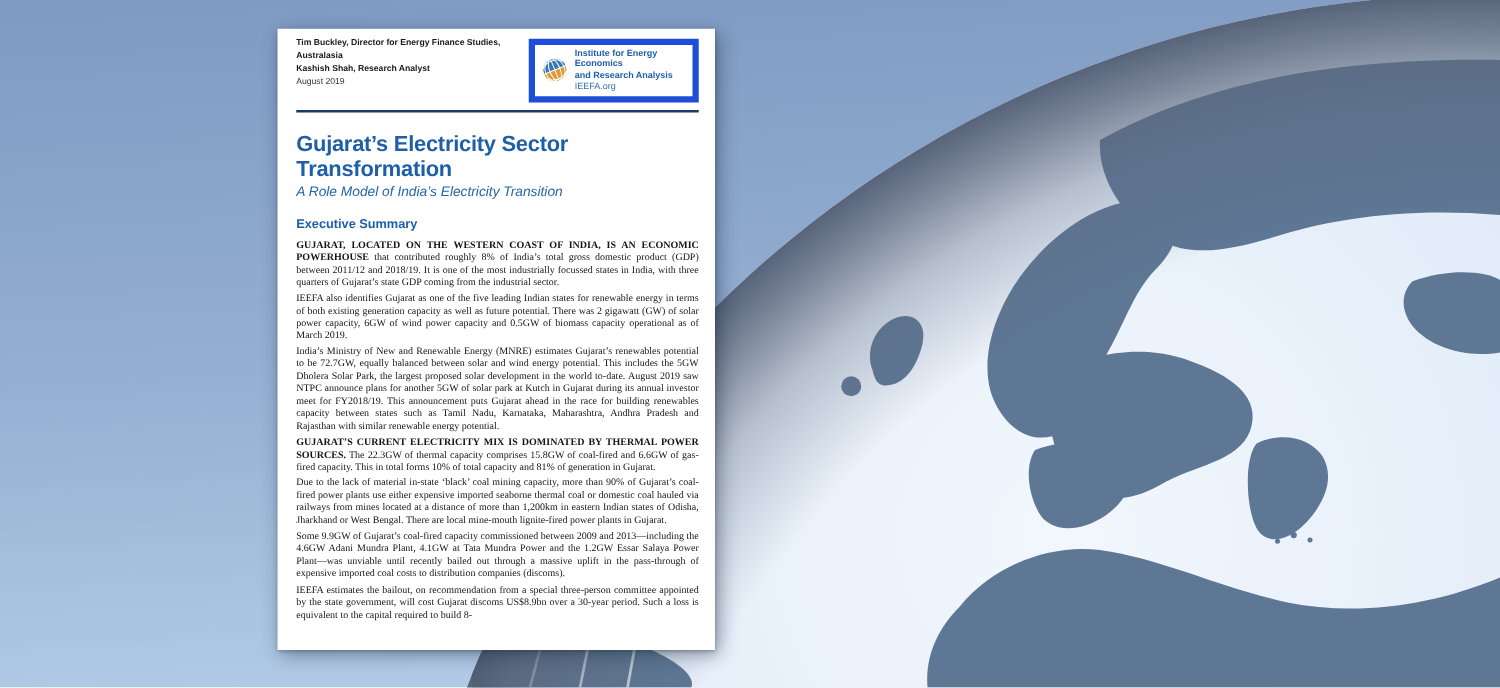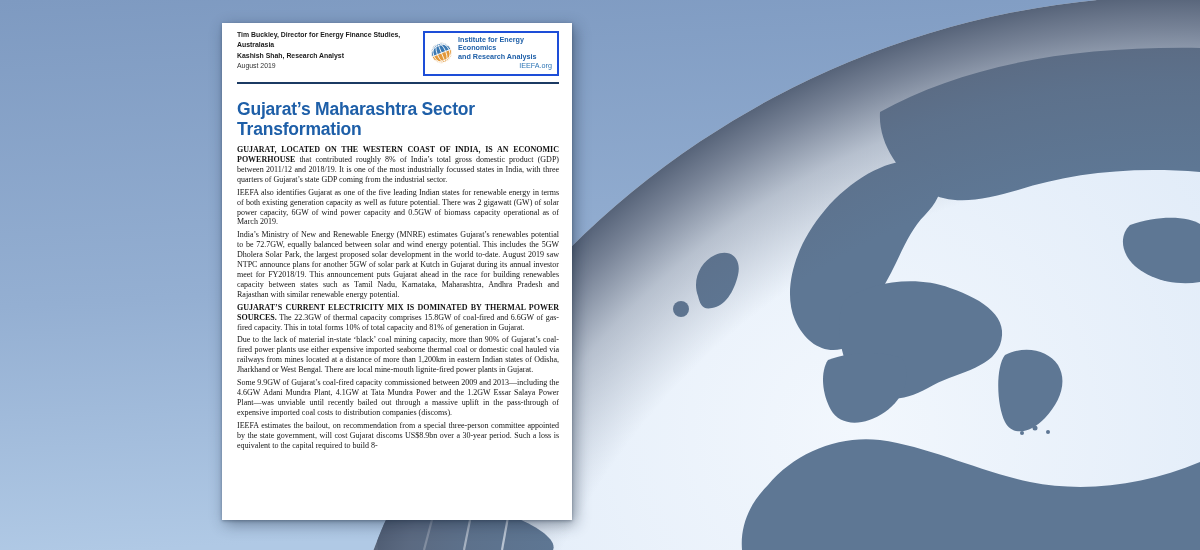--- a/index.html
+++ b/index.html
@@ -16,26 +16,26 @@
     background:#ffffff;box-sizing:border-box;
     padding:7px 13px 0 15px;
     box-shadow:3px 4px 14px rgba(25,40,60,.45), 0 1px 3px rgba(25,40,60,.35);
     overflow:hidden;
   }
   .page-header{display:flex;justify-content:space-between;align-items:flex-start;}
   .authors{font-size:6.9px;line-height:1.5;font-weight:bold;color:#1a1a1a;}
   .authors .date{font-weight:normal;color:#333;}
   .logo-box{
     display:flex;align-items:center;gap:5px;
-    border:2px solid #1d4ed8;padding:3px 5px;background:#fff;
+    border:5px solid #1d4ed8;padding:3px 5px;background:#fff;
     width:136px;box-sizing:border-box;flex:none;margin-top:1px;
   }
   .logo-text{line-height:1.18;}
   .logo-org{font-size:7.2px;font-weight:bold;color:#1e5fa8;}
-  .logo-site{font-size:7.2px;color:#2e75b5;margin-top:1px;text-align:right;}
+  .logo-site{font-size:7.2px;color:#2e75b5;margin-top:1px;}
   .rule{border:none;border-top:2px solid #1b3a63;margin:6px 0 0 0;}
 
   .title{
     margin-top:16px;font-size:17.5px;font-weight:bold;color:#1e5fa8;
     line-height:1.12;letter-spacing:-.2px;
   }
   .subtitle{margin-top:3px;font-size:11px;font-style:italic;color:#2166ab;}
   .exec{margin-top:14px;font-size:10.2px;font-weight:bold;color:#1e5fa8;}
 
   .body-text p{
@@ -141,22 +141,24 @@
       <div class="logo-text">
         <div class="logo-org">Institute for Energy Economics</div>
         <div class="logo-org">and Research Analysis</div>
         <div class="logo-site">IEEFA.org</div>
       </div>
     </div>
   </div>
 
   <hr class="rule">
 
-  <div class="title">Gujarat’s Maharashtra Sector Transformation</div>
+  <div class="title">Gujarat’s Electricity Sector Transformation</div>
+  <div class="subtitle">A Role Model of India’s Electricity Transition</div>
 
+  <div class="exec">Executive Summary</div>
 
   <div class="body-text">
     <p><b>GUJARAT, LOCATED ON THE WESTERN COAST OF INDIA, IS AN ECONOMIC POWERHOUSE</b><span> that contributed roughly 8% of India’s total gross domestic product (GDP) between 2011/12 and 2018/19. It is one of the most industrially focussed states in India, with three quarters of Gujarat’s state GDP coming from the industrial sector.</span></p>
     <p><b></b><span>IEEFA also identifies Gujarat as one of the five leading Indian states for renewable energy in terms of both existing generation capacity as well as future potential. There was 2 gigawatt (GW) of solar power capacity, 6GW of wind power capacity and 0.5GW of biomass capacity operational as of March 2019.</span></p>
     <p><b></b><span>India’s Ministry of New and Renewable Energy (MNRE) estimates Gujarat’s renewables potential to be 72.7GW, equally balanced between solar and wind energy potential. This includes the 5GW Dholera Solar Park, the largest proposed solar development in the world to-date. August 2019 saw NTPC announce plans for another 5GW of solar park at Kutch in Gujarat during its annual investor meet for FY2018/19. This announcement puts Gujarat ahead in the race for building renewables capacity between states such as Tamil Nadu, Karnataka, Maharashtra, Andhra Pradesh and Rajasthan with similar renewable energy potential.</span></p>
     <p><b>GUJARAT’S CURRENT ELECTRICITY MIX IS DOMINATED BY THERMAL POWER SOURCES.</b><span> The 22.3GW of thermal capacity comprises 15.8GW of coal-fired and 6.6GW of gas-fired capacity. This in total forms 10% of total capacity and 81% of generation in Gujarat.</span></p>
     <p><b></b><span>Due to the lack of material in-state ‘black’ coal mining capacity, more than 90% of Gujarat’s coal-fired power plants use either expensive imported seaborne thermal coal or domestic coal hauled via railways from mines located at a distance of more than 1,200km in eastern Indian states of Odisha, Jharkhand or West Bengal. There are local mine-mouth lignite-fired power plants in Gujarat.</span></p>
     <p><b></b><span>Some 9.9GW of Gujarat’s coal-fired capacity commissioned between 2009 and 2013—including the 4.6GW Adani Mundra Plant, 4.1GW at Tata Mundra Power and the 1.2GW Essar Salaya Power Plant—was unviable until recently bailed out through a massive uplift in the pass-through of expensive imported coal costs to distribution companies (discoms).</span></p>
     <p><b></b><span>IEEFA estimates the bailout, on recommendation from a special three-person committee appointed by the state government, will cost Gujarat discoms US$8.9bn over a 30-year period. Such a loss is equivalent to the capital required to build 8-</span></p>
   </div>

